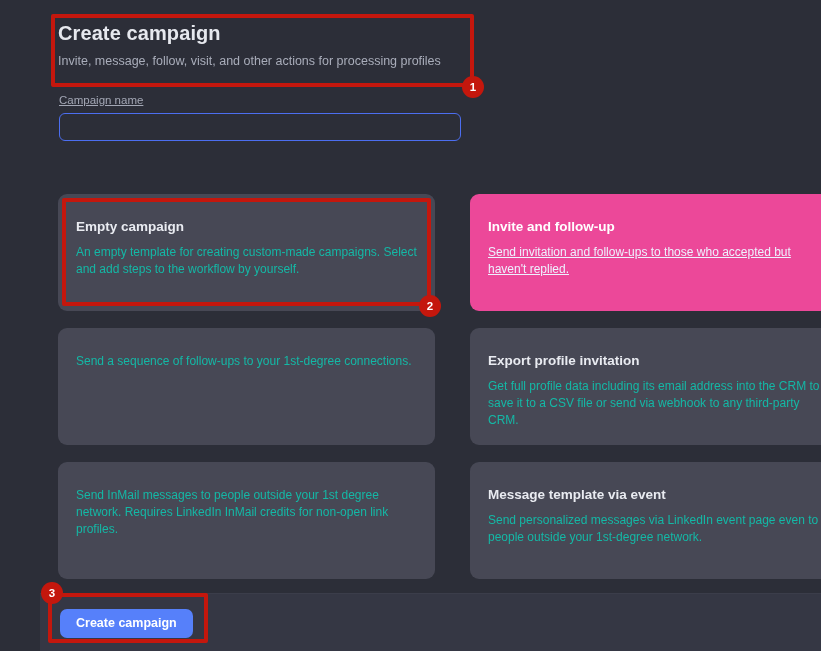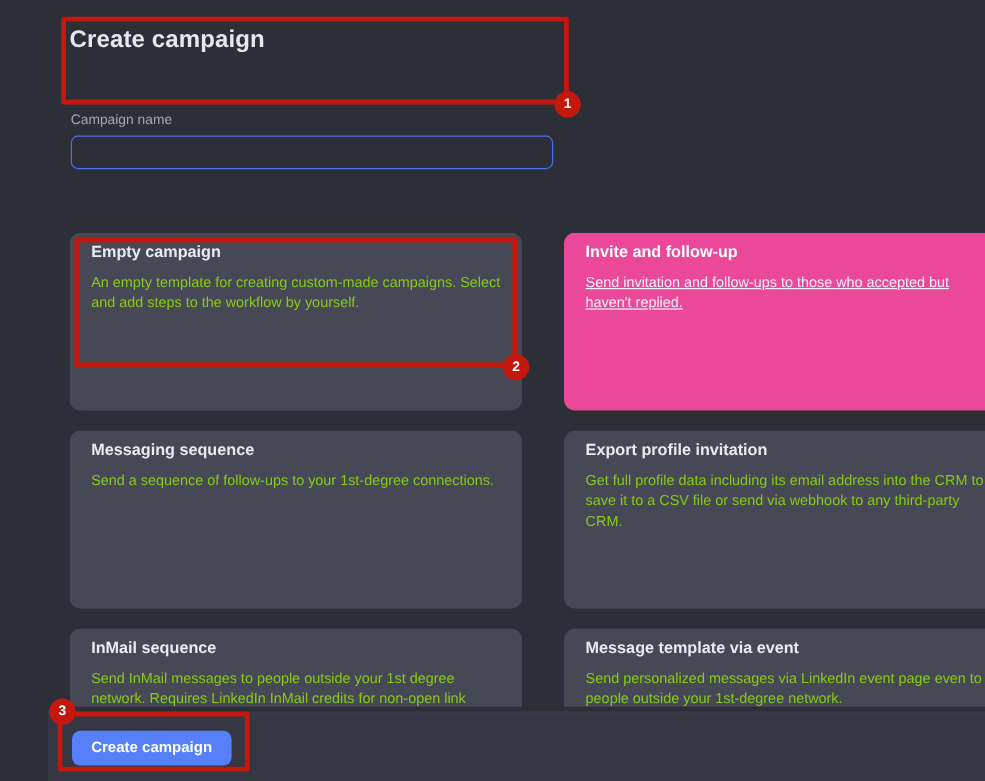--- a/index.html
+++ b/index.html
@@ -51,20 +51,21 @@
     position: absolute;
     left: 19px;
     top: 94px;
     width: 402px;
   }
   .field-label {
     font-size: 11.5px;
     color: #a3a7b5;
     display: block;
     margin-bottom: 7px;
+    text-decoration: underline;
   }
   .field-input {
     width: 100%;
     height: 28px;
     box-sizing: border-box;
     background: #2c2e38;
     border: 1px solid #4c6ef0;
     border-radius: 6px;
     color: #e6e8ee;
     font-size: 13px;
@@ -95,40 +96,40 @@
     overflow: hidden;
   }
   .template-grid {
     display: grid;
     grid-template-columns: 377px 377px;
     column-gap: 35px;
     row-gap: 17px;
   }
   .tpl-card {
     box-sizing: border-box;
-    height: 148px;
+    height: 117px;
     border-radius: 9px;
     background: #474855;
-    padding: 8px 18px 12px 18px;
+    padding: 25px 18px 12px 18px;
     overflow: hidden;
   }
   .tpl-card.selected {
     background: #ec4899;
   }
   .tpl-card .tpl-title {
     font-size: 13.5px;
     font-weight: bold;
     color: #e9ebf1;
     margin: 0 0 9px 0;
     line-height: 1.15;
   }
   .tpl-card.selected .tpl-title { color: #ffffff; }
   .tpl-card .tpl-desc {
     font-size: 12px;
-    color: #84cc16;
+    color: #14b8a6;
     line-height: 1.42;
     margin: 0;
   }
   .tpl-card.selected .tpl-desc { color: #eef1ff; text-decoration: underline; }
 
   
   .tpl-scrollbar {
     position: absolute;
     left: 801px;
     top: 197px;
@@ -204,20 +205,21 @@
   .badge-2 { left: 379px; top: 295px; }
   .badge-3 { left: 1px;   top: 582px; }
 </style>
 </head>
 <body>
 
 <div id="app">
 
   <div class="header-block">
     <h1 class="page-title">Create campaign</h1>
+    <p class="page-subtitle">Invite, message, follow, visit, and other actions for processing profiles</p>
   </div>
 
   <div class="field-block">
     <label class="field-label">Campaign name</label>
     <input class="field-input" type="text" placeholder="" style="">
   </div>
 
 
   <div class="template-scroll">
     <div class="template-grid">
@@ -226,31 +228,29 @@
         <p class="tpl-title">Empty campaign</p>
         <p class="tpl-desc">An empty template for creating custom-made campaigns. Select and add steps to the workflow by yourself.</p>
       </div>
 
       <div class="tpl-card selected">
         <p class="tpl-title">Invite and follow-up</p>
         <p class="tpl-desc">Send invitation and follow-ups to those who accepted but haven't replied.</p>
       </div>
 
       <div class="tpl-card">
-        <p class="tpl-title">Messaging sequence</p>
         <p class="tpl-desc">Send a sequence of follow-ups to your 1st-degree connections.</p>
       </div>
 
       <div class="tpl-card">
         <p class="tpl-title">Export profile invitation</p>
         <p class="tpl-desc">Get full profile data including its email address into the CRM to save it to a CSV file or send via webhook to any third-party CRM.</p>
       </div>
 
       <div class="tpl-card">
-        <p class="tpl-title">InMail sequence</p>
         <p class="tpl-desc">Send InMail messages to people outside your 1st degree network. Requires LinkedIn InMail credits for non-open link profiles.</p>
       </div>
 
       <div class="tpl-card">
         <p class="tpl-title">Message template via event</p>
         <p class="tpl-desc">Send personalized messages via LinkedIn event page even to people outside your 1st-degree network.</p>
       </div>
 
     </div>
   </div>

